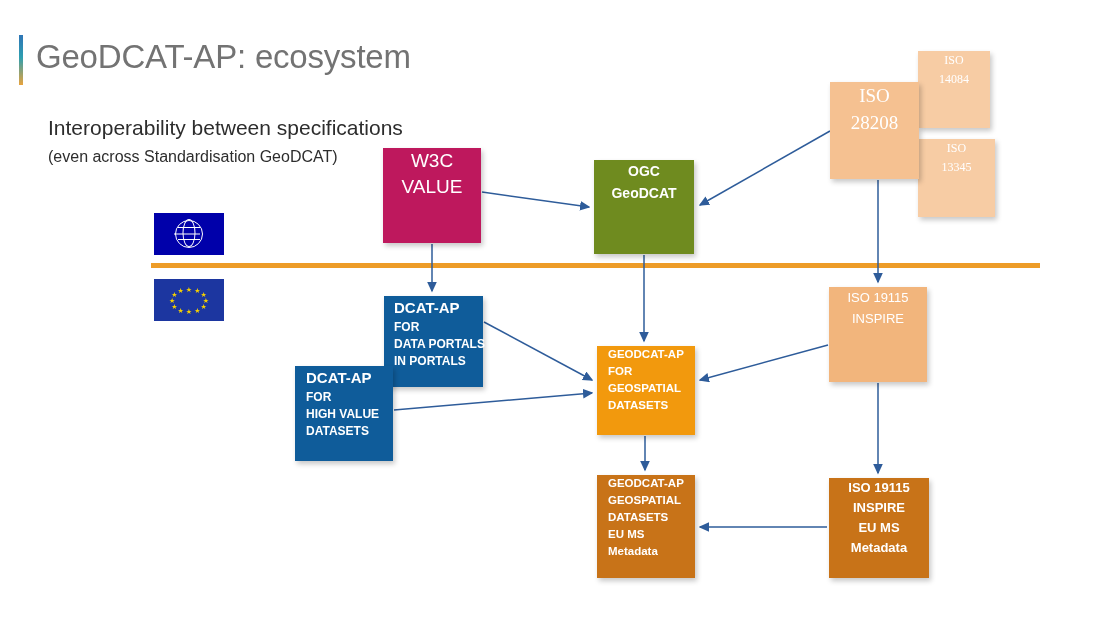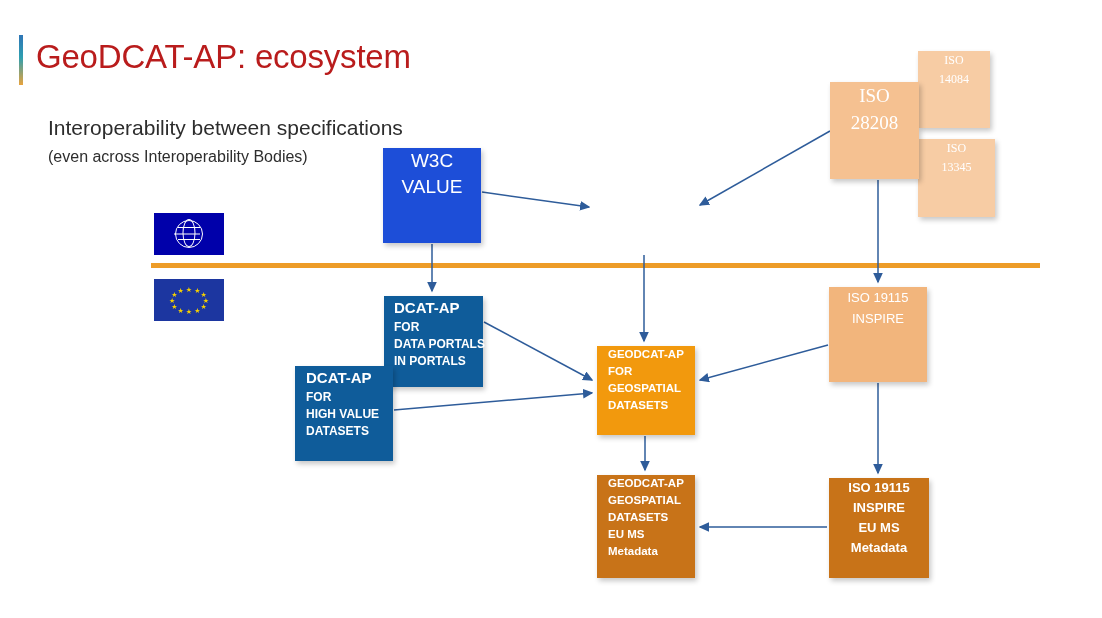--- a/index.html
+++ b/index.html
@@ -12,21 +12,21 @@
   }
   #slide{position:absolute;inset:0;}
 
   
   .title-bar{
     position:absolute;left:19px;top:35px;width:4px;height:50px;
     background:linear-gradient(to bottom,#2e75b6 0%,#2e9fb0 45%,#e8a33d 100%);
   }
   .title{
     position:absolute;left:36px;top:38px;
-    font-size:33px;color:#b91c1c;font-weight:400;letter-spacing:-0.2px;
+    font-size:33px;color:#737373;font-weight:400;letter-spacing:-0.2px;
     white-space:nowrap;
   }
   .subtitle1{
     position:absolute;left:48px;top:116px;
     font-size:21px;color:#2d2d2d;white-space:nowrap;
   }
   .subtitle2{
     position:absolute;left:48px;top:148px;
     font-size:16px;color:#2d2d2d;white-space:nowrap;
   }
@@ -67,21 +67,21 @@
 
   
   .node{
     position:absolute;color:#ffffff;box-sizing:border-box;
     box-shadow:2px 3px 5px rgba(0,0,0,0.22);
     display:flex;flex-direction:column;justify-content:flex-start;
   }
   .node .ln{display:block;white-space:nowrap;}
 
   
-  .n-w3c{left:383px;top:148px;width:98px;height:95px;background:#1d4ed8;
+  .n-w3c{left:383px;top:148px;width:98px;height:95px;background:#be185d;
          align-items:center;}
   .n-w3c .ln{font-size:19px;line-height:26px;}
 
   
   .n-ogc{left:594px;top:160px;width:100px;height:94px;background:#6F8B1F;
          align-items:center;}
   .n-ogc .ln{font-size:14px;line-height:22px;font-weight:bold;}
 
   
   .n-iso15{left:830px;top:82px;width:89px;height:97px;background:#F5C191;
@@ -134,21 +134,21 @@
                  pointer-events:none;}
 </style>
 </head>
 <body>
 
 <div id="slide">
 
   <div class="title-bar"></div>
   <div class="title">GeoDCAT-AP: ecosystem</div>
   <div class="subtitle1">Interoperability between specifications</div>
-  <div class="subtitle2">(even across Interoperability Bodies)</div>
+  <div class="subtitle2">(even across Standardisation GeoDCAT)</div>
 
   <div class="divider"></div>
 
   <div class="flag intl">
     <div class="globe-ico">
       <div class="globe-h2"></div>
       <div class="globe-h3"></div>
     </div>
   </div>
   <div class="flag eu">
@@ -196,20 +196,24 @@
 
       <path d="M827,527 L700,527"></path>
     </g>
   </svg>
 
   <div class="node n-w3c">
     <span class="ln">W3C</span>
     <span class="ln">VALUE</span>
   </div>
 
+  <div class="node n-ogc">
+    <span class="ln">OGC</span>
+    <span class="ln">GeoDCAT</span>
+  </div>
 
   <div class="node n-iso19">
     <span class="ln">ISO</span>
     <span class="ln">14084</span>
   </div>
 
   <div class="node n-iso39">
     <span class="ln">ISO</span>
     <span class="ln">13345</span>
   </div>

